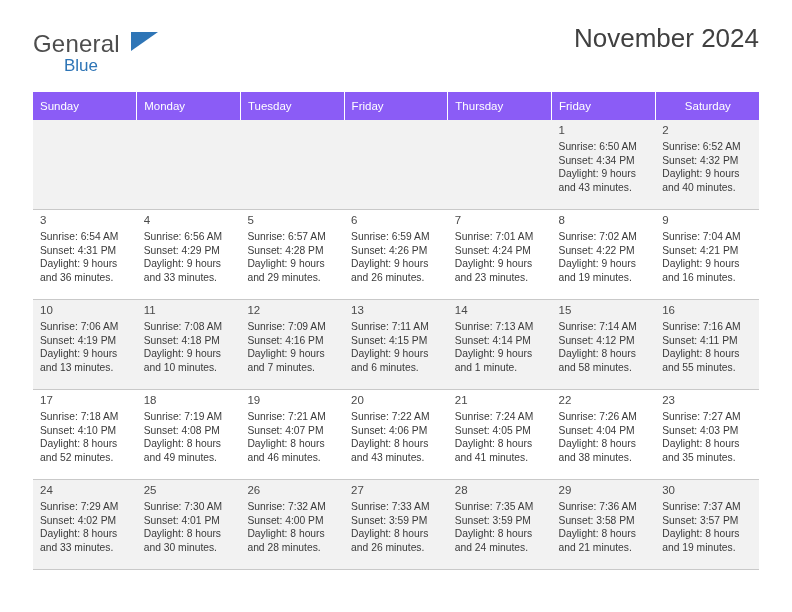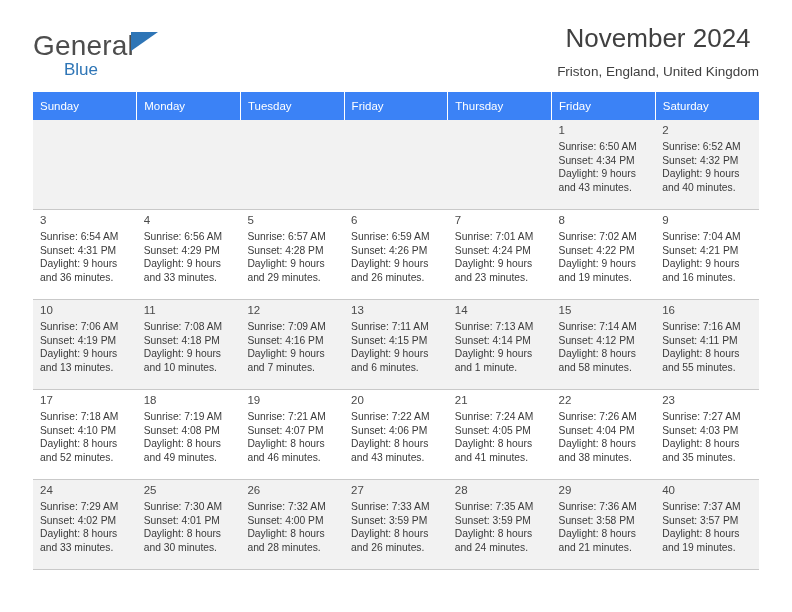--- a/index.html
+++ b/index.html
@@ -27,21 +27,21 @@
     position: relative;
     height: 76px;
   }
   .logo {
     position: absolute;
     left: 0;
     top: 30px;
     width: 180px;
   }
   .logo-general {
-    font-size: 28px;
+    font-size: 24px;
     color: #4d4d4d;
     letter-spacing: 0.2px;
     font-family: "Liberation Sans", sans-serif;
   }
   .logo-blue {
     display: block;
     font-size: 17px;
     color: #2e75b6;
     margin-top: -2px;
     margin-left: 31px;
@@ -75,30 +75,30 @@
   }
 
   
   table.calendar {
     width: 726px;
     border-collapse: collapse;
     table-layout: fixed;
     margin-top: 16px;
   }
   table.calendar th {
-    background: #3b82f6;
+    background: #8b5cf6;
     color: #ffffff;
     font-size: 11.5px;
     font-weight: normal;
     text-align: left;
     padding: 5px 6px 5px 7px;
     border-right: 1px solid #ffffff;
     height: 18px;
   }
-  table.calendar th:last-child { border-right: none; }
+  table.calendar th:last-child { border-right: none; text-align: center; }
 
   table.calendar td {
     vertical-align: top;
     height: 82px;
     padding: 3px 6px 4px 7px;
     border-bottom: 1px solid #c9c9c9;
     font-size: 10.3px;
     line-height: 13.6px;
     color: #3a3a3a;
   }
@@ -121,21 +121,20 @@
 <div class="page">
 
   <div class="header">
     <div class="logo">
       <span class="logo-general">General</span>
       <span class="logo-flag"></span>
       <span class="logo-blue">Blue</span>
     </div>
     <div class="title-wrap">
       <div class="month-title">November 2024</div>
-      <div class="location">Friston, England, United Kingdom</div>
     </div>
   </div>
 
   <table class="calendar">
     <thead>
       <tr>
         <th>Sunday</th>
         <th>Monday</th>
         <th>Tuesday</th>
         <th>Friday</th>
@@ -361,21 +360,21 @@
           <span class="line">and 24 minutes.</span>
         </td>
         <td>
           <span class="daynum">29</span>
           <span class="line">Sunrise: 7:36 AM</span>
           <span class="line">Sunset: 3:58 PM</span>
           <span class="line">Daylight: 8 hours</span>
           <span class="line">and 21 minutes.</span>
         </td>
         <td>
-          <span class="daynum">40</span>
+          <span class="daynum">30</span>
           <span class="line">Sunrise: 7:37 AM</span>
           <span class="line">Sunset: 3:57 PM</span>
           <span class="line">Daylight: 8 hours</span>
           <span class="line">and 19 minutes.</span>
         </td>
       </tr>
     </tbody>
   </table>
 
 </div>

